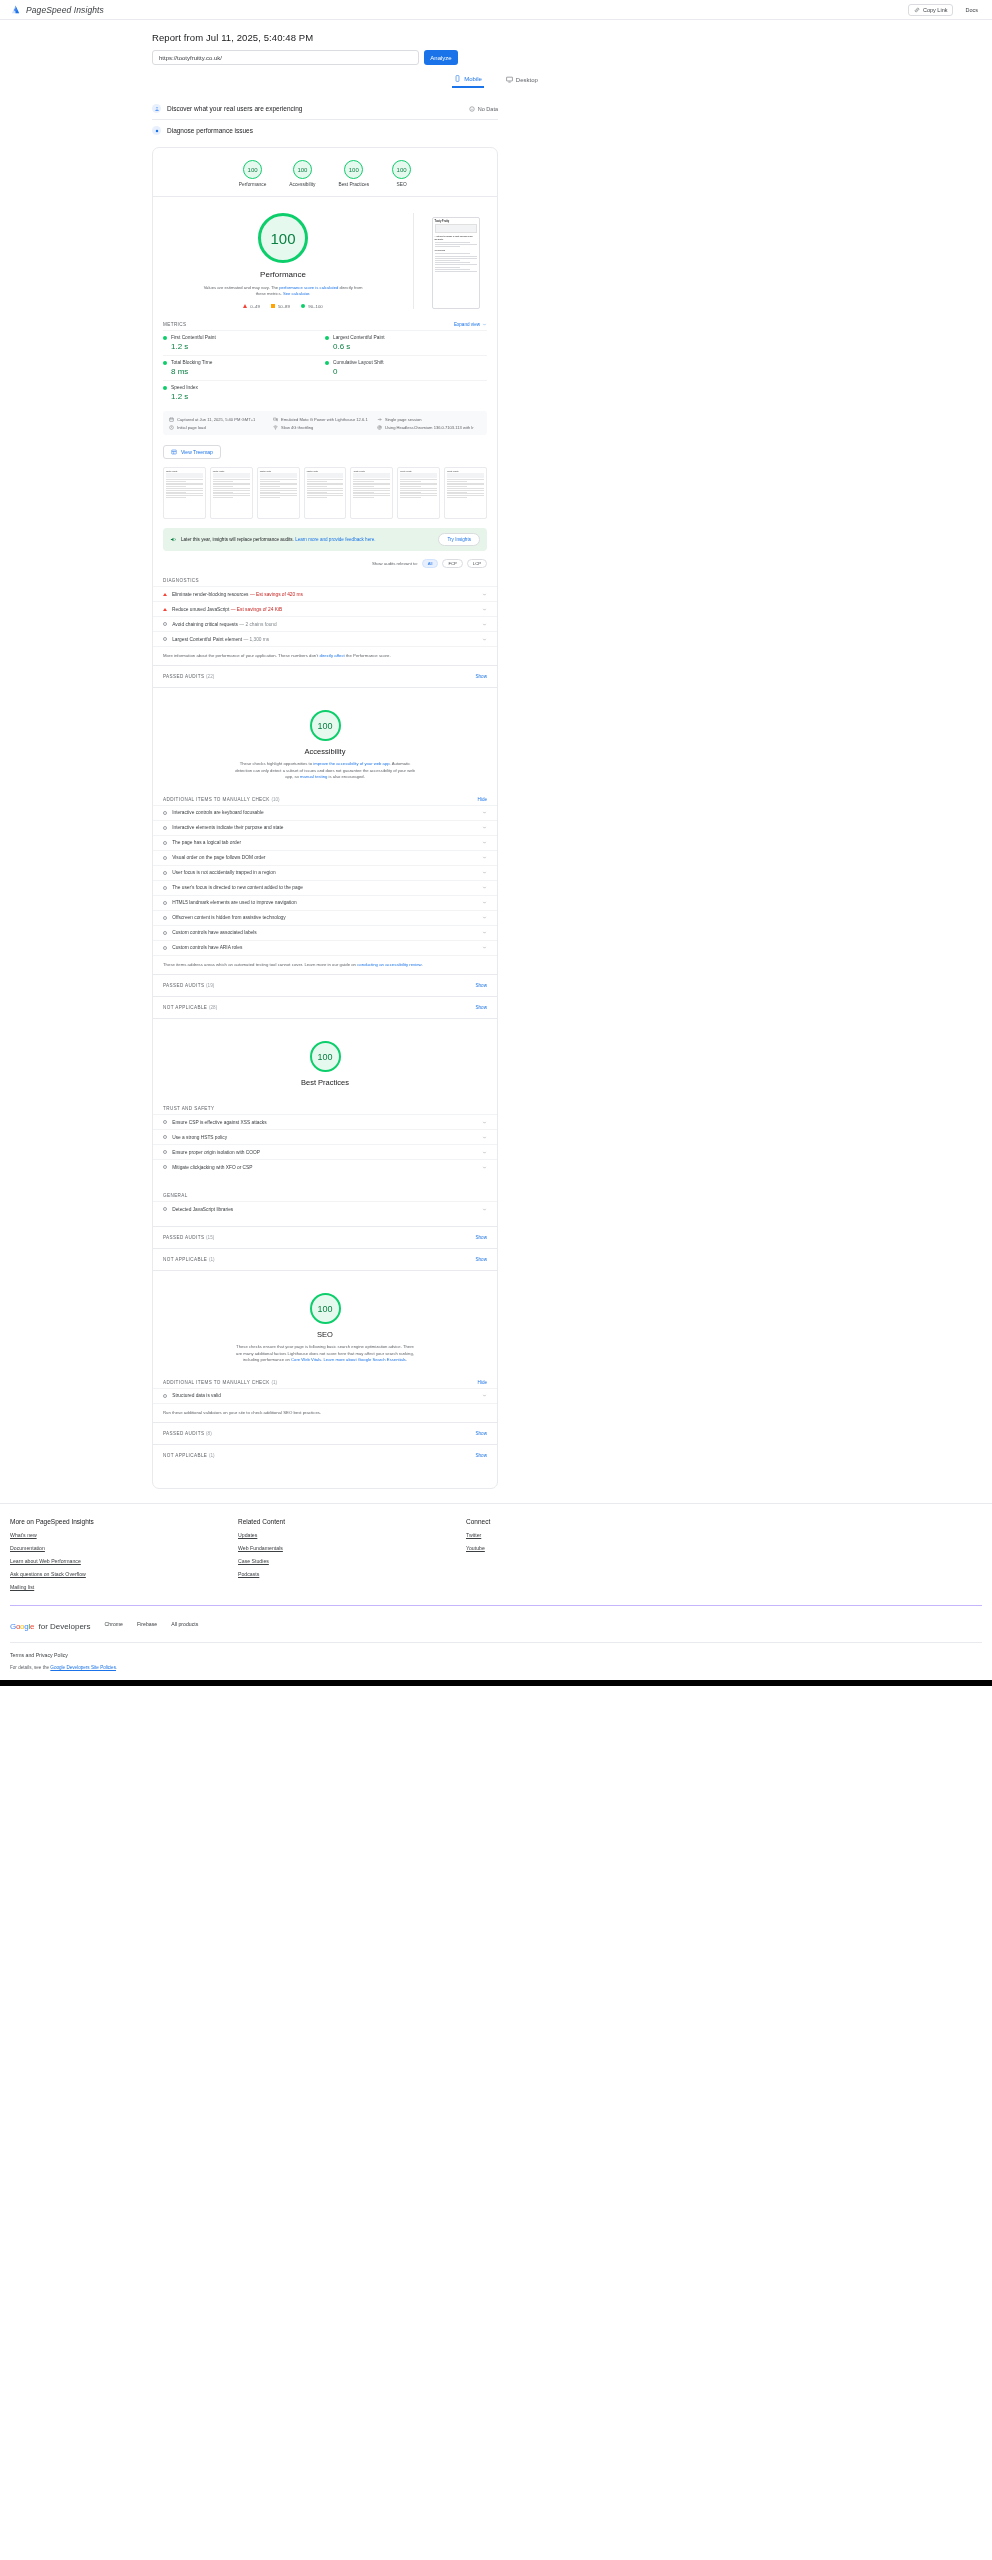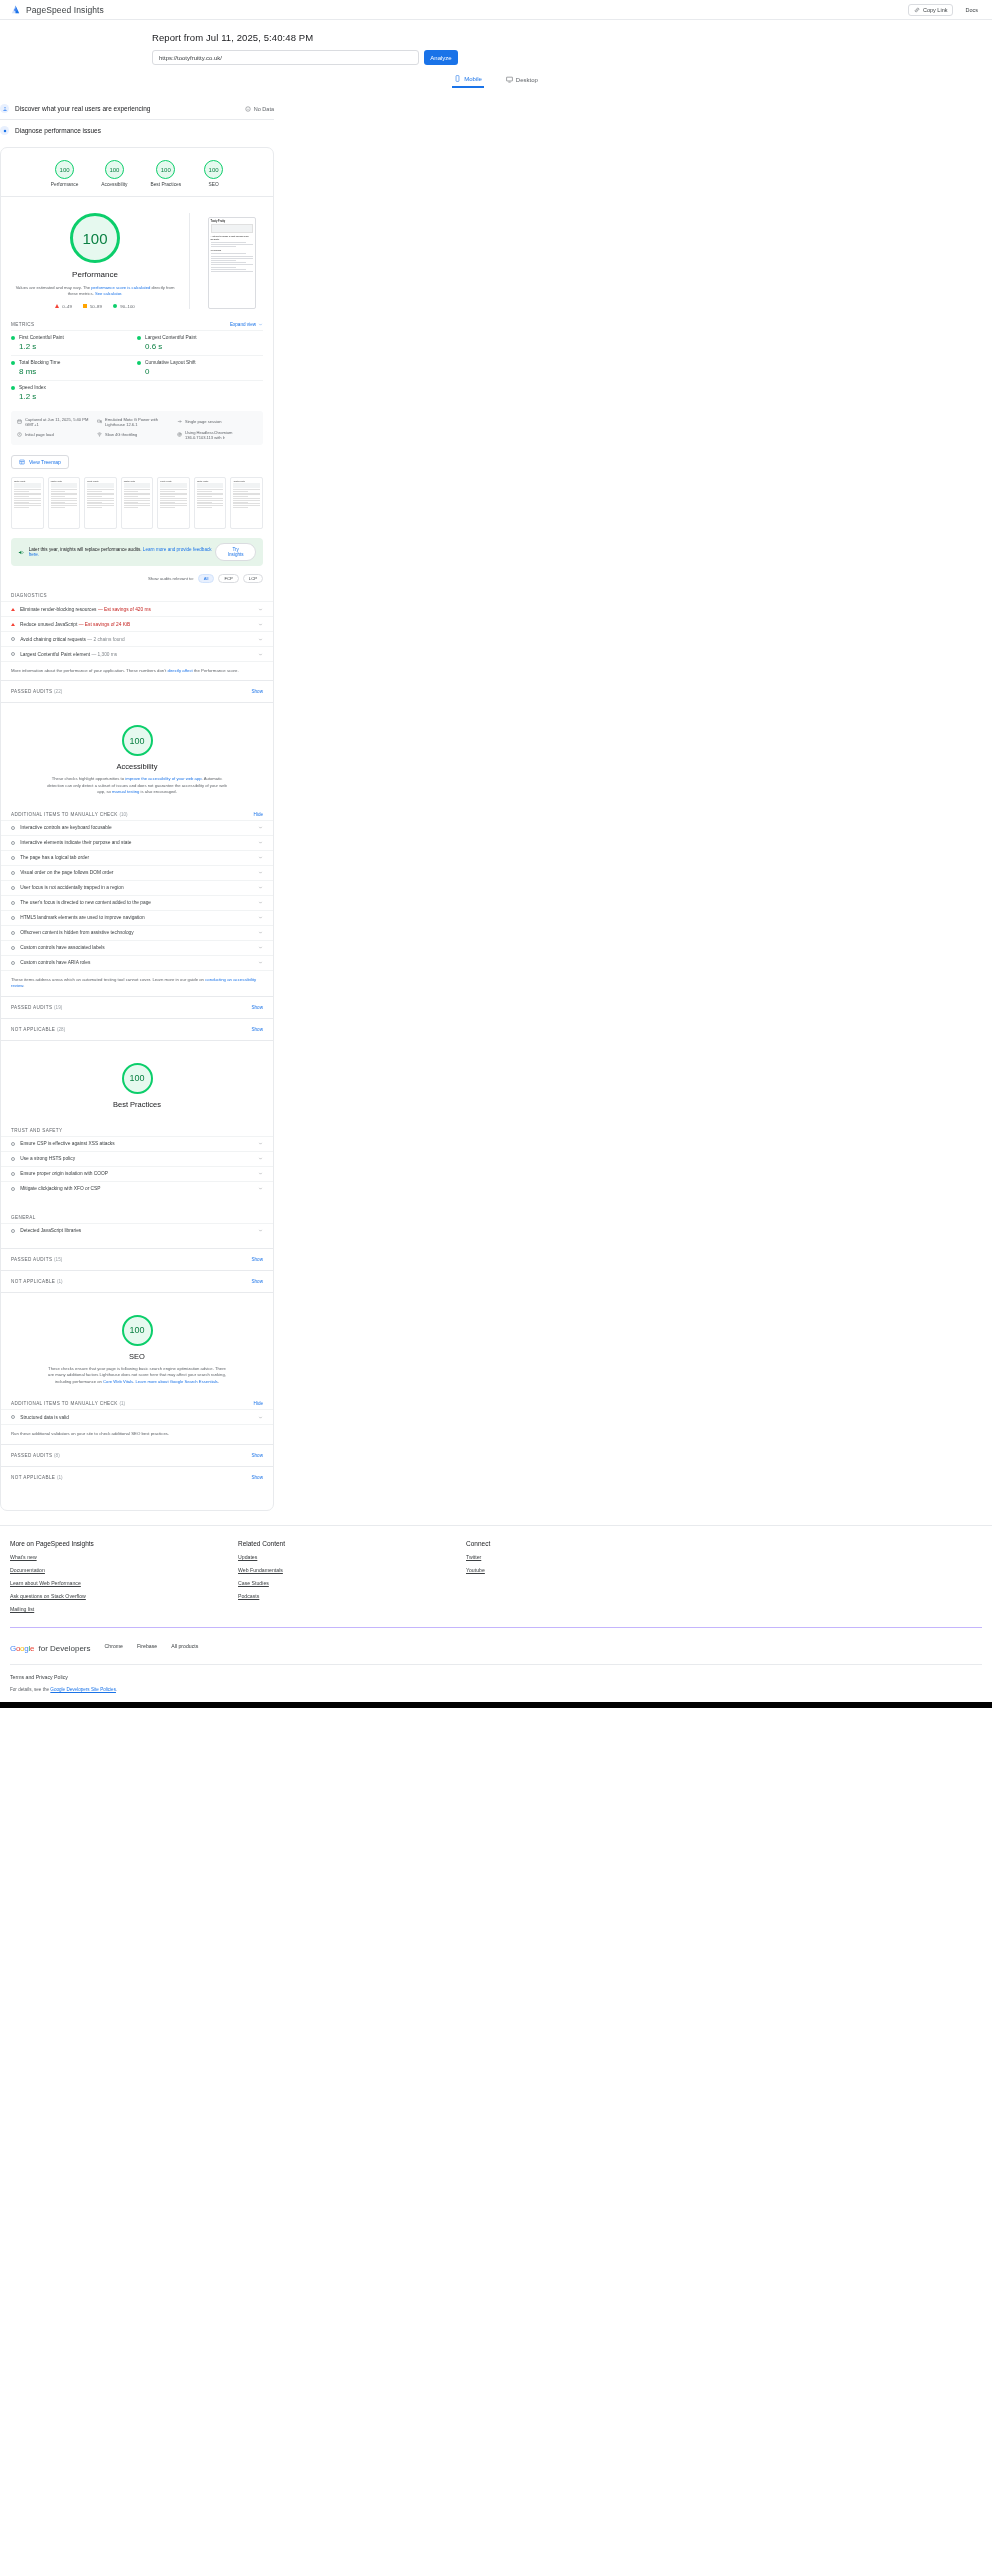--- a/index.html
+++ b/index.html
@@ -10,21 +10,21 @@
     color: #202124;
     -webkit-font-smoothing: antialiased;
   }
   body { width: 992px; height: 2560px; overflow: hidden; position: relative; }
 
   
   .topbar {
     height: 20px; display: flex; align-items: center; justify-content: space-between;
     padding: 0 10px; border-bottom: 1px solid #e8eaed; background: #fff;
   }
-  .brand { display: flex; align-items: center; gap: 5px; }
+  .brand { display: flex; align-items: center; gap: 5px; font-style: italic; }
   .brand-logo { width: 11px; height: 11px; display: block; }
   .brand-name { font-size: 8.5px; color: #3c4043; letter-spacing: .1px; }
   .topbar-right { display: flex; align-items: center; gap: 8px; }
   .copy-link {
     display: flex; align-items: center; gap: 3px;
     border: 1px solid #dadce0; border-radius: 3px;
     padding: 2px 5px; font-size: 5.5px; color: #3c4043; background: #fff;
   }
   .docs-link { font-size: 5.5px; color: #3c4043; padding: 2px 4px; }
   .link-icon { width: 6px; height: 6px; display: block; }
@@ -50,21 +50,21 @@
   
   .device-tabs { display: flex; justify-content: center; gap: 20px; margin-top: 10px; }
   .device-tab {
     display: flex; align-items: center; gap: 3px; font-size: 6px;
     padding: 0 2px 4px 2px; color: #5f6368; cursor: pointer;
   }
   .device-tab.active { color: #1a73e8; border-bottom: 2px solid #1a73e8; }
   .dev-ic { width: 7px; height: 7px; display: block; }
 
   
-  .content { width: 274px; margin-top: 10px; }
+  .content { width: 346px; margin-left: 152px; margin-top: 10px; }
 
   .row-section {
     display: flex; align-items: center; justify-content: space-between;
     padding: 6px 0; border-bottom: 1px solid #e8eaed;
   }
   .row-left { display: flex; align-items: center; gap: 6px; }
   .row-dot-icon { width: 9px; height: 9px; border-radius: 50%; background: #e8f0fe;
     display: flex; align-items: center; justify-content: center; }
   .row-dot-icon svg { width: 6px; height: 6px; display: block; }
   .row-title { font-size: 6.5px; color: #202124; }

